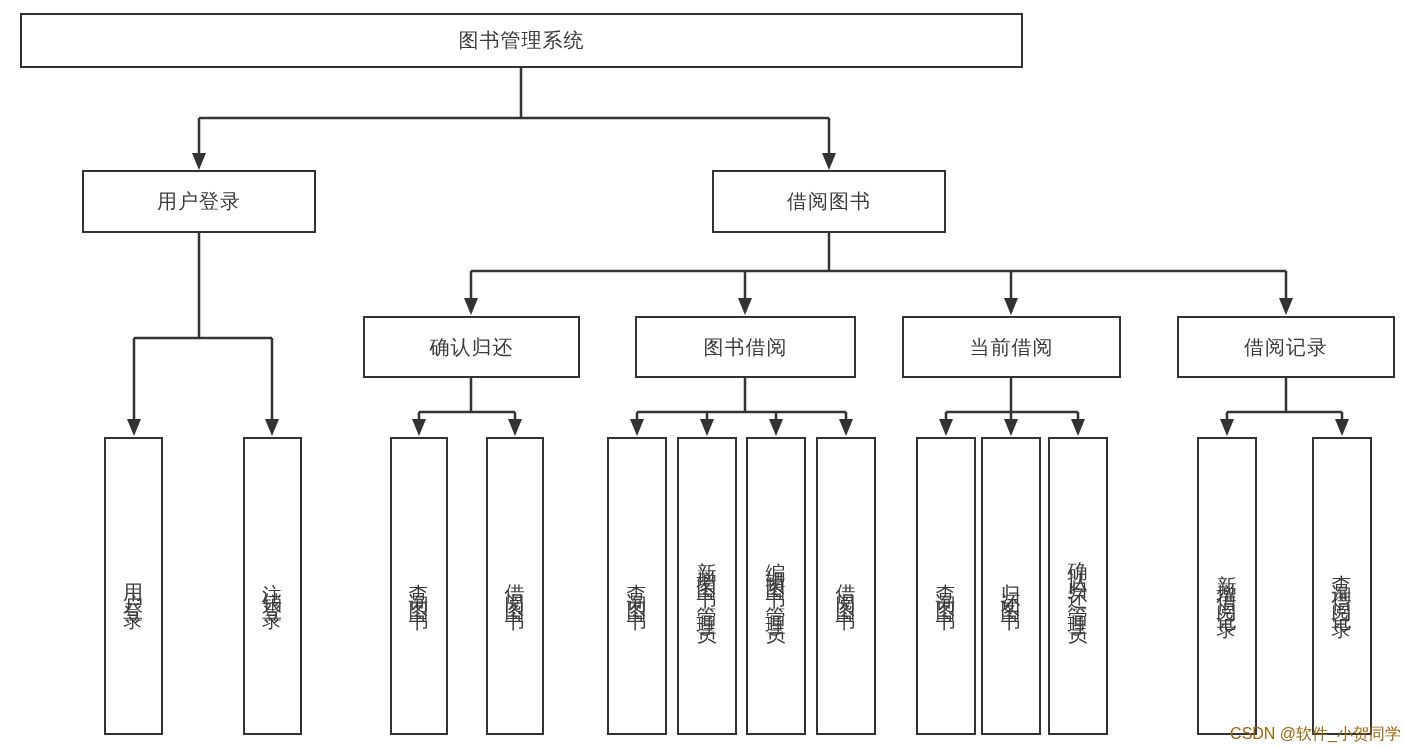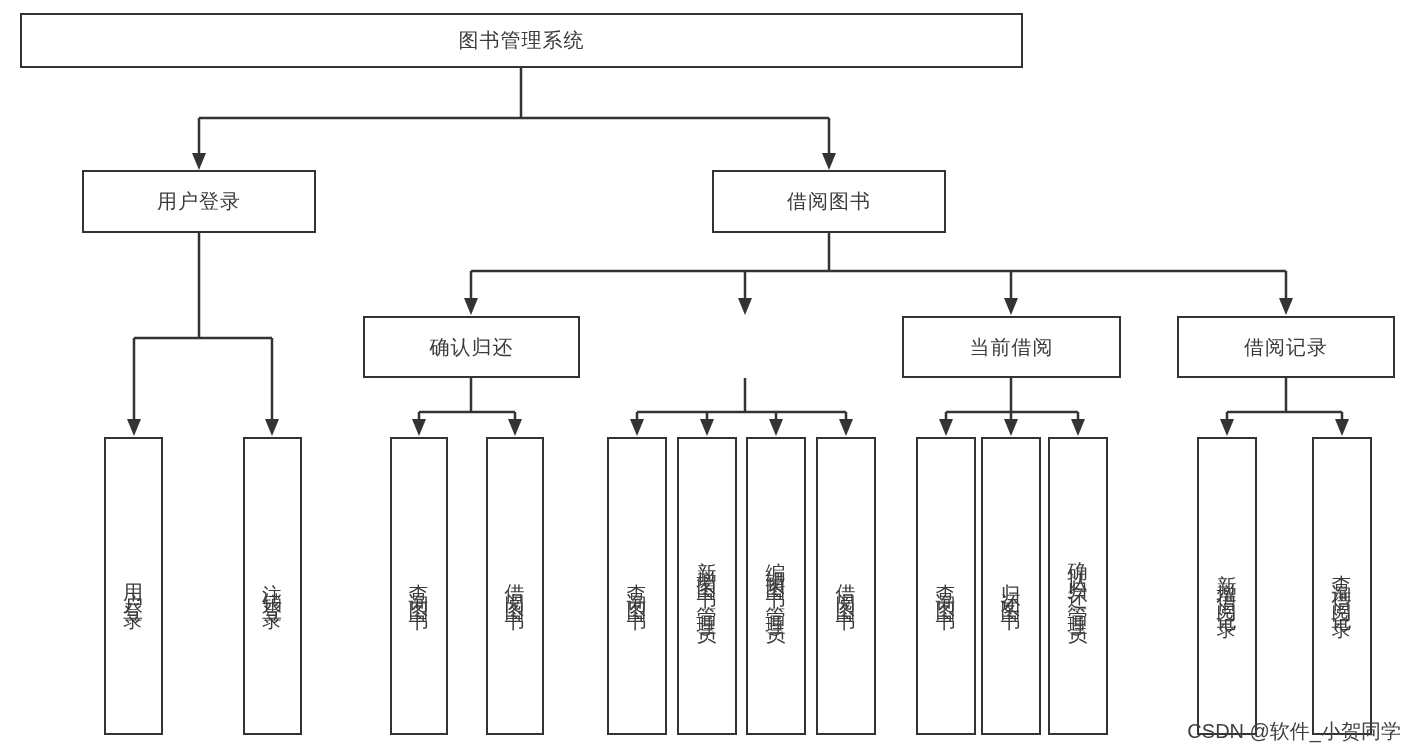--- a/index.html
+++ b/index.html
@@ -43,22 +43,22 @@
     text-orientation: mixed;
     font-size: 20px;
     letter-spacing: 9px;
     line-height: 1;
     color: #3a3a3a;
   }
   .watermark {
     position: absolute;
     right: 4px;
     bottom: 2px;
-    font-size: 20px;
-    color: #404040;
+    font-size: 16px;
+    color: #a16207;
     z-index: 5;
     white-space: nowrap;
   }
 </style>
 </head>
 <body>
 
 <div class="canvas">
 
   <svg class="connectors" width="1405" height="747" viewBox="0 0 1405 747">
@@ -108,20 +108,23 @@
   <div class="node" style="left:82px;top:170px;width:234px;height:63px">
     <span class="h-label">用户登录</span>
   </div>
   <div class="node" style="left:712px;top:170px;width:234px;height:63px">
     <span class="h-label">借阅图书</span>
   </div>
 
   <div class="node" style="left:363px;top:316px;width:217px;height:62px">
     <span class="h-label">确认归还</span>
   </div>
+  <div class="node" style="left:635px;top:316px;width:221px;height:62px">
+    <span class="h-label">图书借阅</span>
+  </div>
   <div class="node" style="left:1177px;top:316px;width:218px;height:62px">
     <span class="h-label">借阅记录</span>
   </div>
   <div class="node" style="left:902px;top:316px;width:219px;height:62px">
     <span class="h-label">当前借阅</span>
   </div>
 
   <div class="node" style="left:104px;top:437px;width:59px;height:298px">
     <span class="v-label">用户登录</span>
   </div>

